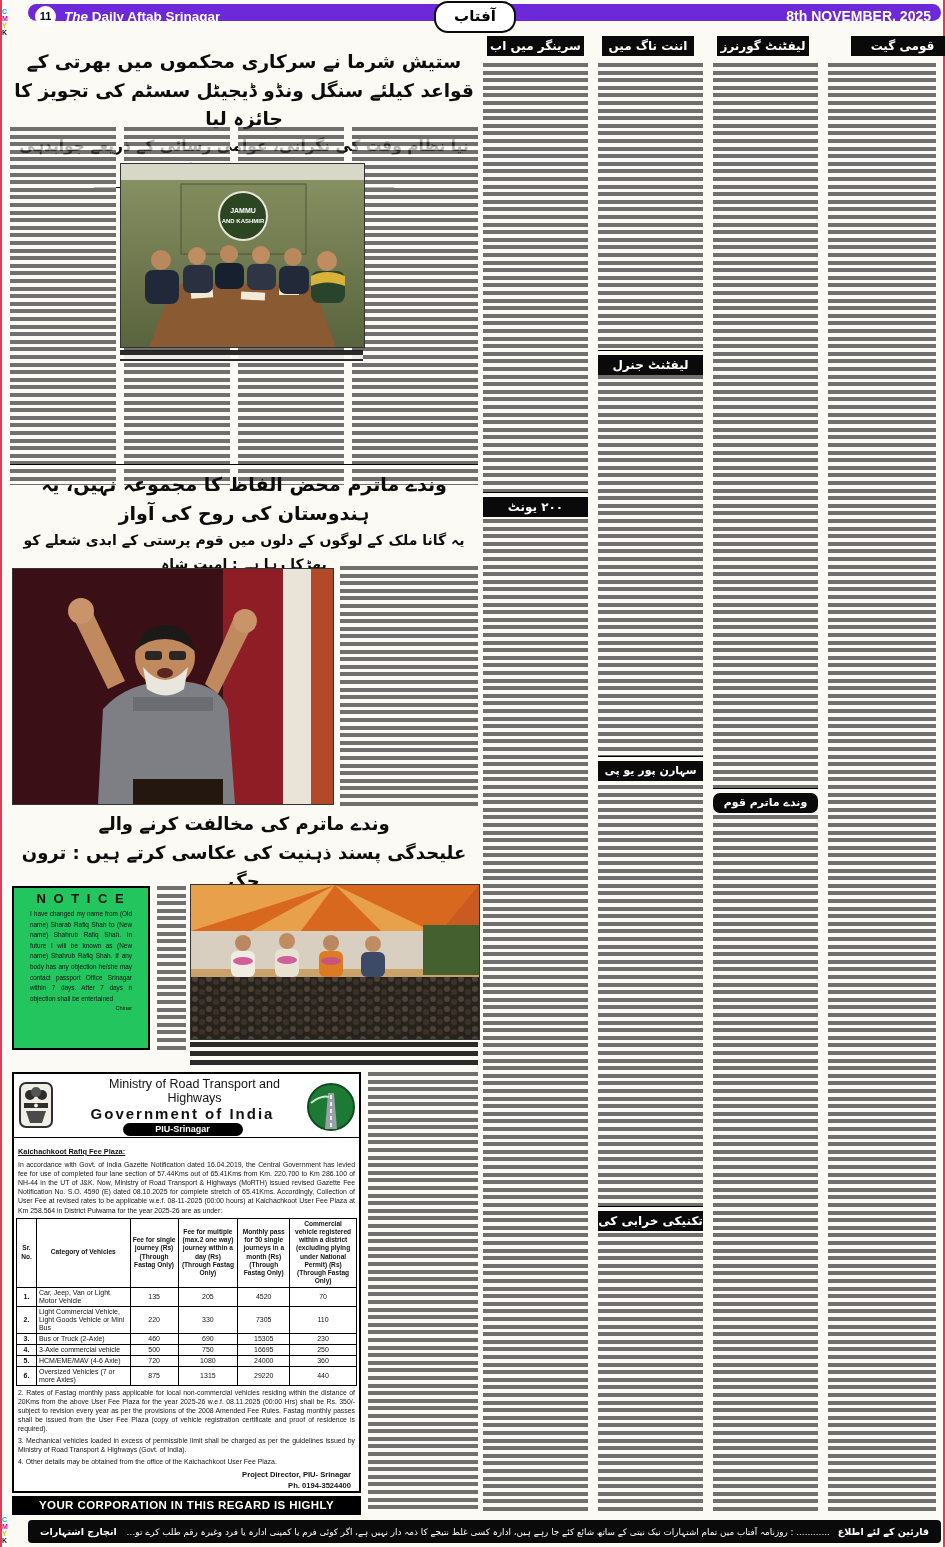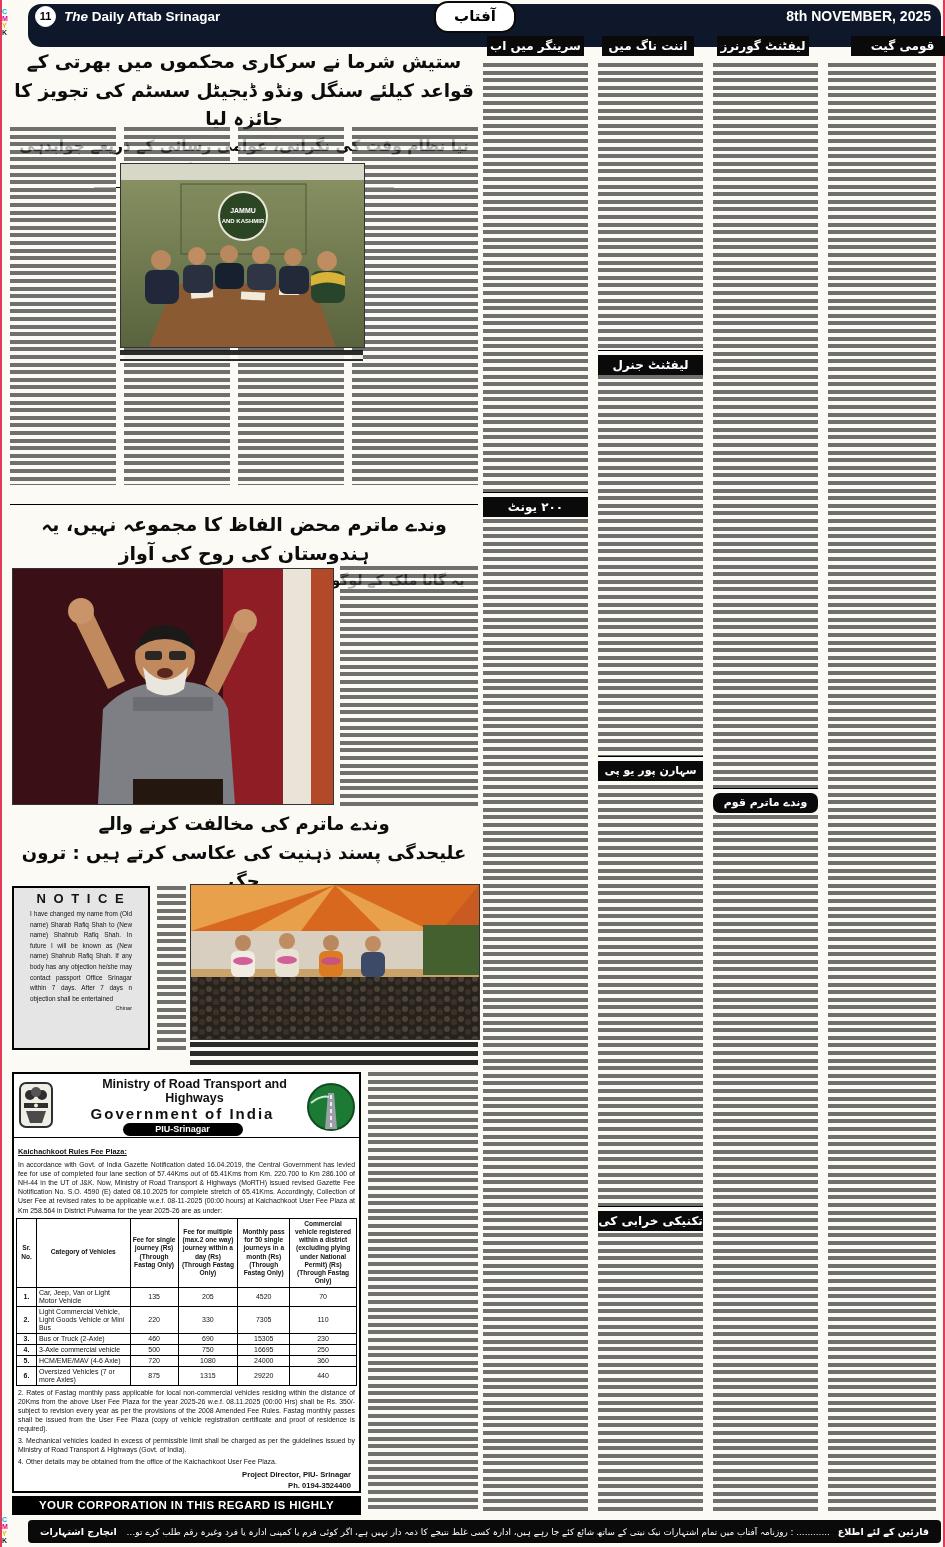--- a/index.html
+++ b/index.html
@@ -45,21 +45,21 @@
     <span>Y</span>
     <span>K</span>
   </div>
   <div class="abs cmyk" style="left:2px;top:1516px;">
     <span>C</span>
     <span>M</span>
     <span>Y</span>
     <span>K</span>
   </div>
 
-  <div class="abs" style="left:28px;top:4px;width:913px;height:43px;background:#0f172a;border-radius:13px;">
+  <div class="abs" style="left:28px;top:4px;width:913px;height:17px;background:#6d28d9;border-radius:13px;">
     <div class="abs" style="left:7px;top:2px;width:19px;height:19px;background:#fff;border:1.5px solid #fff;border-radius:50%;text-align:center;font-weight:bold;font-size:11px;line-height:19px;color:#000;">
       <span>11</span>
     </div>
     <div class="abs barttl" style="left:36px;top:0;line-height:25px;font-size:13.5px;">
       <i>The</i>
       <span>Daily Aftab Srinagar</span>
     </div>
     <div class="abs urdu" style="left:406px;top:-3px;width:78px;height:28px;background:#fff;border:2px solid #0a0a0a;border-radius:14px;text-align:center;font-weight:bold;font-size:15px;line-height:26px;color:#000;">
       <span>آفتاب</span>
     </div>
@@ -109,21 +109,21 @@
         <circle cx="172" cy="93" r="9" fill="#b9885e"></circle>
           <rect x="158" y="102" width="30" height="28" rx="7" fill="#222a3a"></rect>
         <circle cx="206" cy="97" r="10" fill="#c08c61"></circle>
           <rect x="190" y="107" width="34" height="32" rx="8" fill="#28452c"></rect>
         <path d="M190,112 q16,-8 34,0 l0,10 q-18,-7 -34,0 z" fill="#d9b23a"></path>
       </g>
     </svg>
   </div>
   <div class="abs ut b" style="left:120px;top:350px;width:243px;height:11px;"></div>
 
-  <div class="abs hl" style="left:10px;top:504px;width:468px;border-top:1px solid #000;padding-top:5px;">
+  <div class="abs hl" style="left:10px;top:464px;width:468px;border-top:1px solid #000;padding-top:5px;">
     <div style="font-size:19px;line-height:1.55;">وندے ماترم محض الفاظ کا مجموعہ نہیں، یہ ہندوستان کی روح کی آواز</div>
     <div style="font-size:14px;line-height:1.7;">یہ گانا ملک کے لوگوں کے دلوں میں قوم پرستی کے ابدی شعلے کو بھڑکا رہا ہے : امیت شاہ</div>
   </div>
 
   <div class="abs photo" style="left:12px;top:568px;width:320px;height:235px;">
     <svg width="320" height="235" viewBox="0 0 320 235">
       <rect width="320" height="235" fill="#3a0f15"></rect>
       <rect x="210" y="0" width="60" height="235" fill="#8e1d26"></rect>
       <rect x="270" y="0" width="28" height="235" fill="#e9e3d8"></rect>
       <rect x="298" y="0" width="22" height="235" fill="#b24a2a"></rect>
@@ -145,21 +145,21 @@
       <rect x="120" y="210" width="90" height="25" fill="#23170f"></rect>
     </svg>
   </div>
   <div class="abs ut" style="left:340px;top:566px;width:138px;height:240px;"></div>
 
   <div class="abs hl" style="left:10px;top:810px;width:468px;">
     <div style="font-size:18px;line-height:1.6;">وندے ماترم کی مخالفت کرنے والے</div>
     <div style="font-size:18px;line-height:1.55;">علیحدگی پسند ذہنیت کی عکاسی کرتے ہیں : ترون چگ</div>
   </div>
 
-  <div class="abs" style="left:12px;top:886px;width:138px;height:164px;border:2px solid #000;background:#e5e5e5;padding:2px 16px;box-sizing:border-box;">
+  <div class="abs" style="left:12px;top:886px;width:138px;height:164px;border:2px solid #000;background:#22c55e;padding:2px 16px;box-sizing:border-box;">
     <div style="text-align:center;font-weight:bold;font-size:13px;letter-spacing:2px;margin:1px 0 3px 0;">N O T I C E</div>
     <div style="font-size:6.4px;line-height:10.6px;text-align:justify;">I have changed my name from (Old name) Sharab Rafiq Shah to (New name) Shahrub Rafiq Shah. In future I will be known as (New name) Shahrub Rafiq Shah. If any body has any objection he/she may contact passport Office Srinagar within 7 days. After 7 days n objection shall be entertained</div>
     <div style="text-align:right;font-size:5.6px;margin-top:1px;">Chinar</div>
   </div>
   <div class="abs ut" style="left:157px;top:886px;width:29px;height:164px;"></div>
 
   <div class="abs photo" style="left:190px;top:884px;width:288px;height:154px;">
     <svg width="288" height="154" viewBox="0 0 288 154">
       <defs>
         <pattern id="crowd" width="14" height="10" patternUnits="userSpaceOnUse">
@@ -202,33 +202,33 @@
       <svg class="abs" style="left:4px;top:4px;" width="36" height="52" viewBox="0 0 36 52">
         <rect x="2" y="2" width="32" height="44" rx="6" fill="#f1eee6" stroke="#2e2e2e" stroke-width="2"></rect>
         <circle cx="12" cy="14" r="5" fill="#2e2e2e"></circle>
           <circle cx="24" cy="14" r="5" fill="#2e2e2e"></circle>
         <circle cx="18" cy="11" r="5" fill="#555"></circle>
         <rect x="6" y="22" width="24" height="5" fill="#2e2e2e"></rect>
         <circle cx="18" cy="24.5" r="2" fill="#f1eee6"></circle>
         <polygon points="8,30 28,30 24,42 12,42" fill="#4a4a4a"></polygon>
       </svg>
       <div style="margin-left:44px;margin-right:52px;text-align:center;">
-        <div style="font-weight:bold;font-size:12.5px;margin-top:3px;margin-left:24px;">Ministry of Road Transport and Highways</div>
+        <div style="font-weight:normal;font-size:12.5px;margin-top:3px;margin-left:24px;">Ministry of Road Transport and Highways</div>
         <div style="font-weight:bold;font-size:15px;letter-spacing:2px;">Government of India</div>
         <div style="background:#000;color:#fff;font-weight:bold;font-size:9px;width:120px;margin:1px auto 0 auto;border-radius:7px;line-height:13px;">PIU-Srinagar</div>
       </div>
       <svg class="abs" style="right:4px;top:6px;" width="48" height="48" viewBox="0 0 48 48">
         <circle cx="24" cy="24" r="23" fill="#1c7a35" stroke="#0f4c1f" stroke-width="2"></circle>
         <polygon points="18,46 30,46 27,10 21,10" fill="#9aa0a6"></polygon>
         <line x1="24" y1="44" x2="24" y2="12" stroke="#fff" stroke-width="1.6" stroke-dasharray="4 3"></line>
         <path d="M4,20 q10,-8 18,-6" stroke="#cfe8d2" stroke-width="2" fill="none"></path>
       </svg>
     </div>
     <div style="padding:2px 4px 0 4px;">
-      <span style="font-weight:bold;font-size:7.4px;text-decoration:underline;">Kaichachkoot Rules Fee Plaza:</span>
+      <span style="font-weight:bold;font-size:7.4px;text-decoration:underline;">Kaichachkoot Rafiq Fee Plaza:</span>
     </div>
     <div class="intro">In accordance with Govt. of India Gazette Notification dated 16.04.2019, the Central Government has levied fee for use of completed four lane section of 57.44Kms out of 65.41Kms from Km. 220.700 to Km 286.100 of NH-44 in the UT of J&amp;K. Now, Ministry of Road Transport &amp; Highways (MoRTH) issued revised Gazette Fee Notification No. S.O. 4590 (E) dated 08.10.2025 for complete stretch of 65.41Kms. Accordingly, Collection of User Fee at revised rates to be applicable w.e.f. 08-11-2025 (00:00 hours) at Kaichachkoot User Fee Plaza at Km 258.564 in District Pulwama for the year 2025-26 are as under:</div>
     <table>
       <colgroup>
           <col style="width:20px">
           <col style="width:94px">
           <col style="width:48px">
           <col style="width:60px">
           <col style="width:52px">
           <col style="width:67px">

